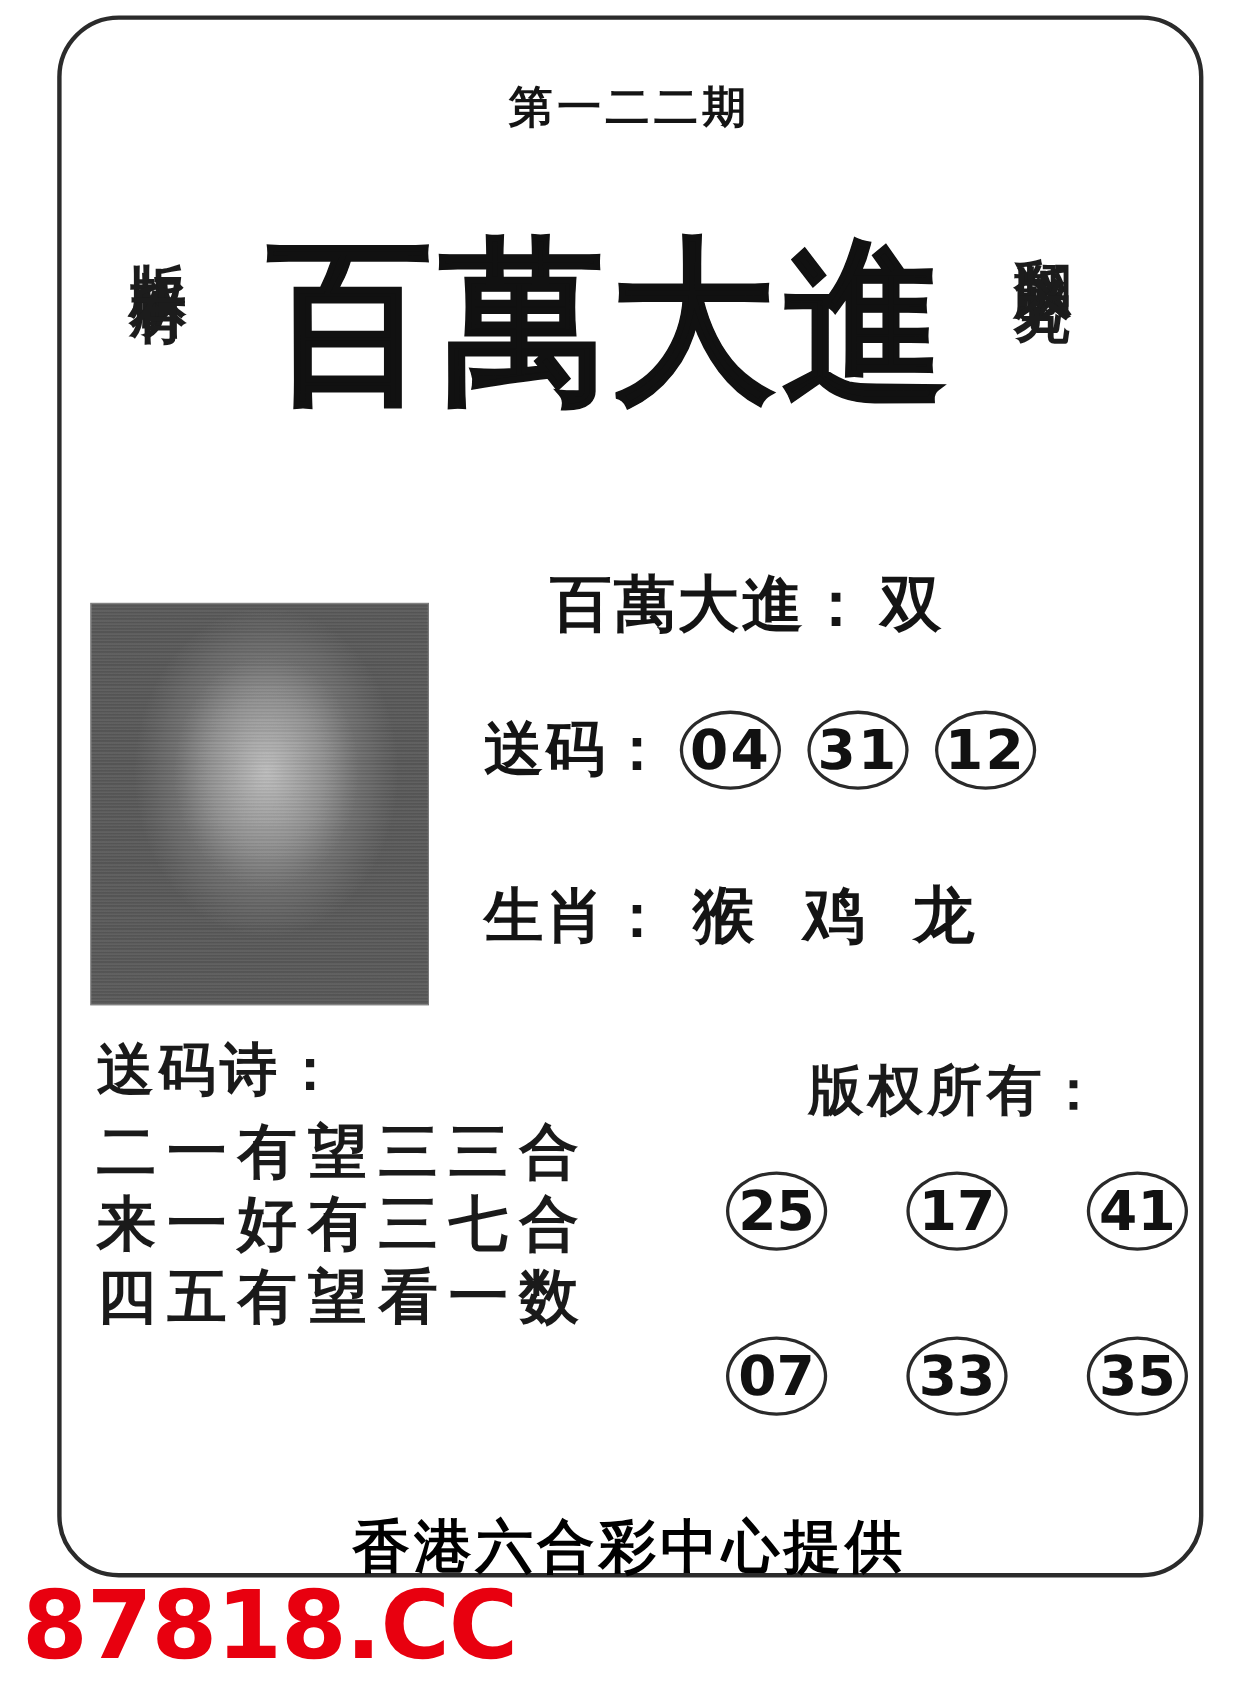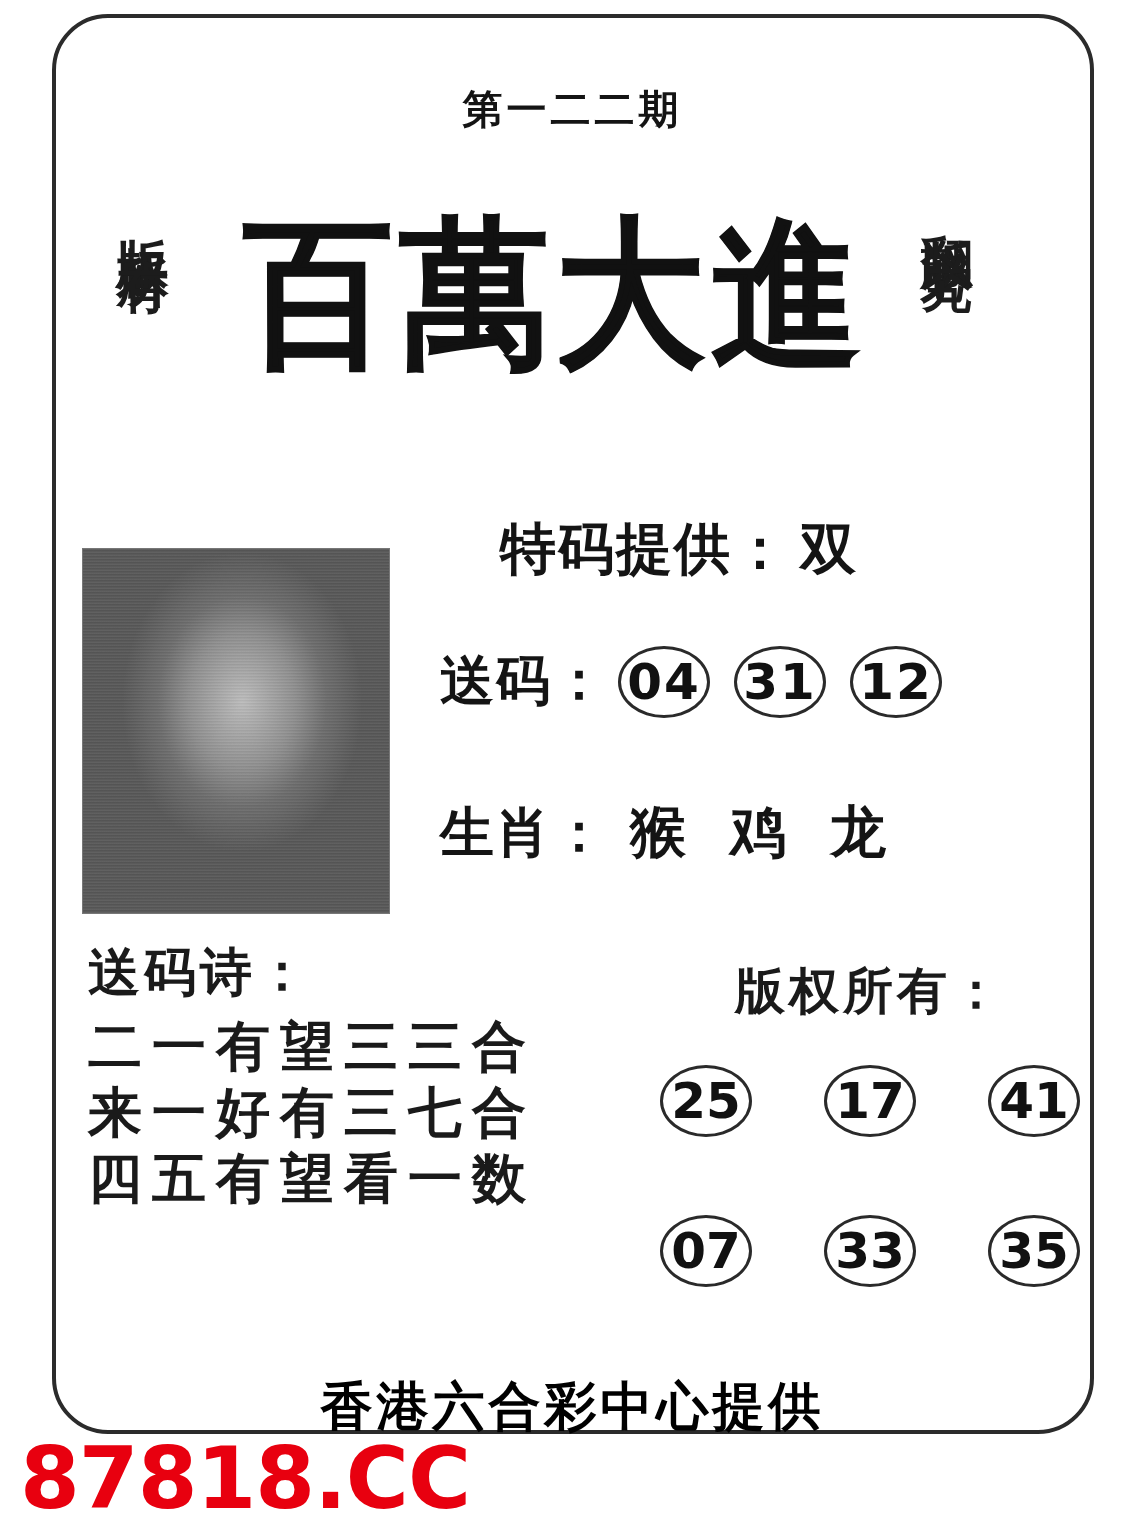--- a/index.html
+++ b/index.html
@@ -25,21 +25,21 @@
     height: 1420px;
     border: 4px solid #2b2b2b;
     border-radius: 56px;
     box-sizing: border-box;
     background: #ffffff;
   }
 
   .issue-line {
     position: absolute;
     left: 0;
-    top: 82px;
+    top: 70px;
     width: 1145px;
     text-align: center;
     font-size: 40px;
     letter-spacing: 4px;
     font-family: Liberation Mono, monospace;
     font-weight: 600;
     color: #141414;
   }
 
   
@@ -224,21 +224,21 @@
 <div class="issue-line">第一二二期</div>
 
 <div class="side-vert side-left">版权所有</div>
 <div class="side-vert side-right">翻版必究</div>
 
 <div class="big-title">百萬大進</div>
 
 <div class="photo"></div>
 
 <div class="row row-special">
-  <span class="label">特码提供：</span>
+  <span class="label">百萬大進：</span>
   <span>双</span>
 </div>
 
 <div class="row row-send">
   <span class="label">送码：</span>
   <span class="ball">04</span>
   <span class="ball">31</span>
   <span class="ball">12</span>
 </div>
 

